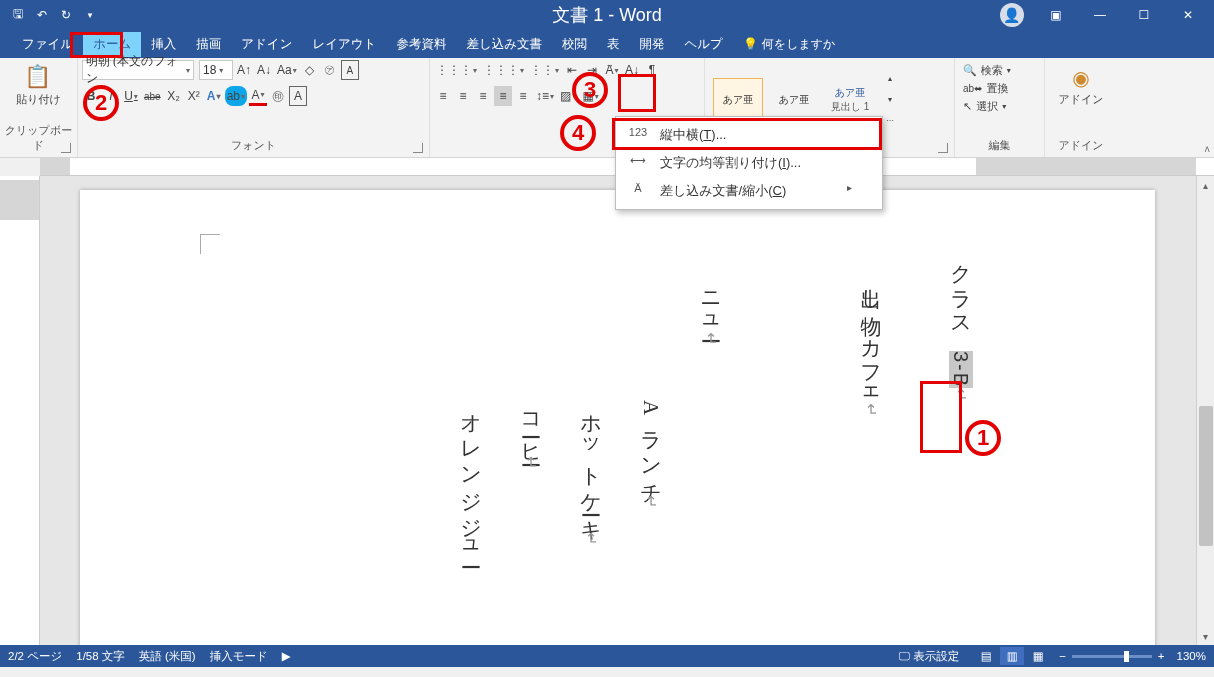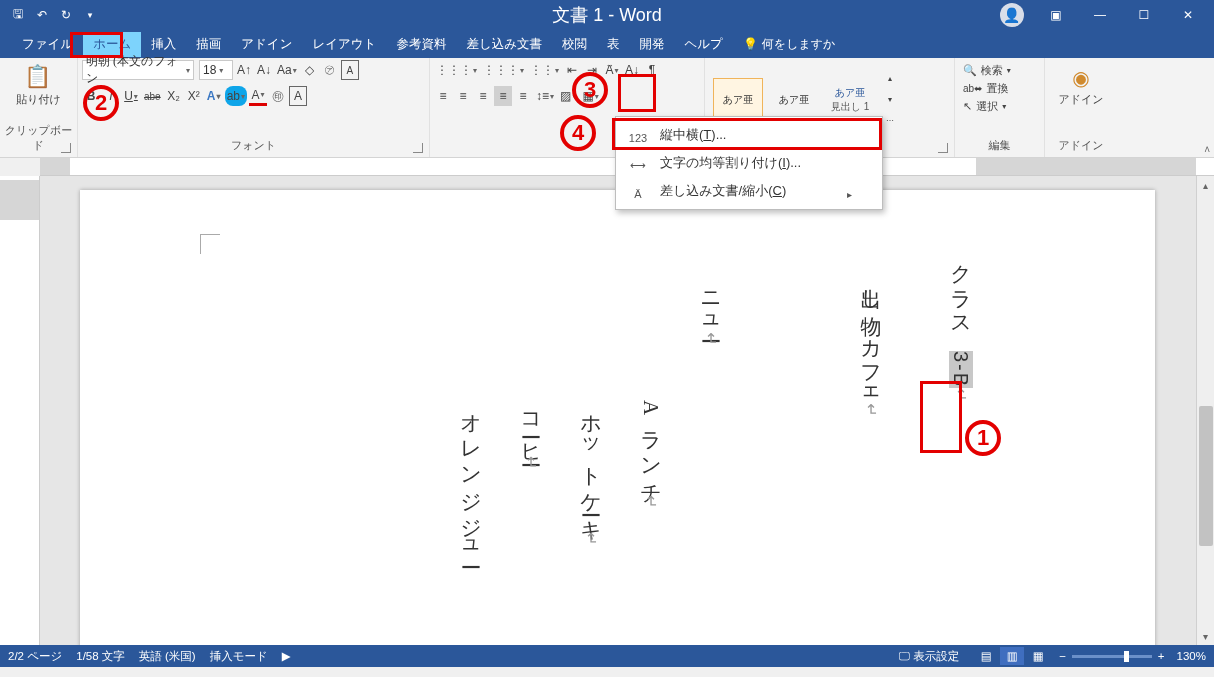--- a/index.html
+++ b/index.html
@@ -73,21 +73,21 @@
   .statusbar .viewbtn{width:24px;height:18px;display:inline-flex;align-items:center;justify-content:center;margin:0 1px;cursor:pointer;}
   .statusbar .viewbtn.active{background:#3f6ebf;}
   .zoom-bar{display:flex;align-items:center;gap:6px;margin-left:8px;}
   .zoom-track{width:80px;height:3px;background:#6b90c9;position:relative;}
   .zoom-thumb{position:absolute;top:-4px;width:5px;height:11px;background:#fff;}
   
   .dropdown {
     position:absolute;background:#fff;border:1px solid #bdbdbd;box-shadow:2px 3px 6px rgba(0,0,0,0.25);
     font-size:13px;color:#333;padding:4px 0;z-index:50;
   }
-  .dropdown .mitem{display:flex;align-items:flex-end;gap:10px;padding:5px 30px 5px 10px;cursor:pointer;}
+  .dropdown .mitem{display:flex;align-items:flex-start;gap:10px;padding:5px 30px 5px 10px;cursor:pointer;}
   .dropdown .micon{width:24px;display:inline-flex;align-items:center;justify-content:center;font-size:11px;color:#555;}
   .underline-ch{text-decoration:underline;}
   .submenu-arrow{margin-left:auto;font-size:10px;color:#555;}
   
   
   .callout-box{position:absolute;border:3px solid #e30000;z-index:60;pointer-events:none;}
   .callout-num{position:absolute;width:36px;height:36px;border:4px solid #e30000;border-radius:50%;background:transparent;display:flex;align-items:center;justify-content:center;font-size:22px;font-weight:900;color:#e30000;z-index:61;font-family:Arial,sans-serif;pointer-events:none;}
   
   .vscroll{position:absolute;right:0;top:0;width:18px;height:100%;background:#efefef;border-left:1px solid #d0d0d0;}
   .vscroll .thumb{position:absolute;left:2px;width:14px;background:#c2c2c2;border-radius:2px;}

